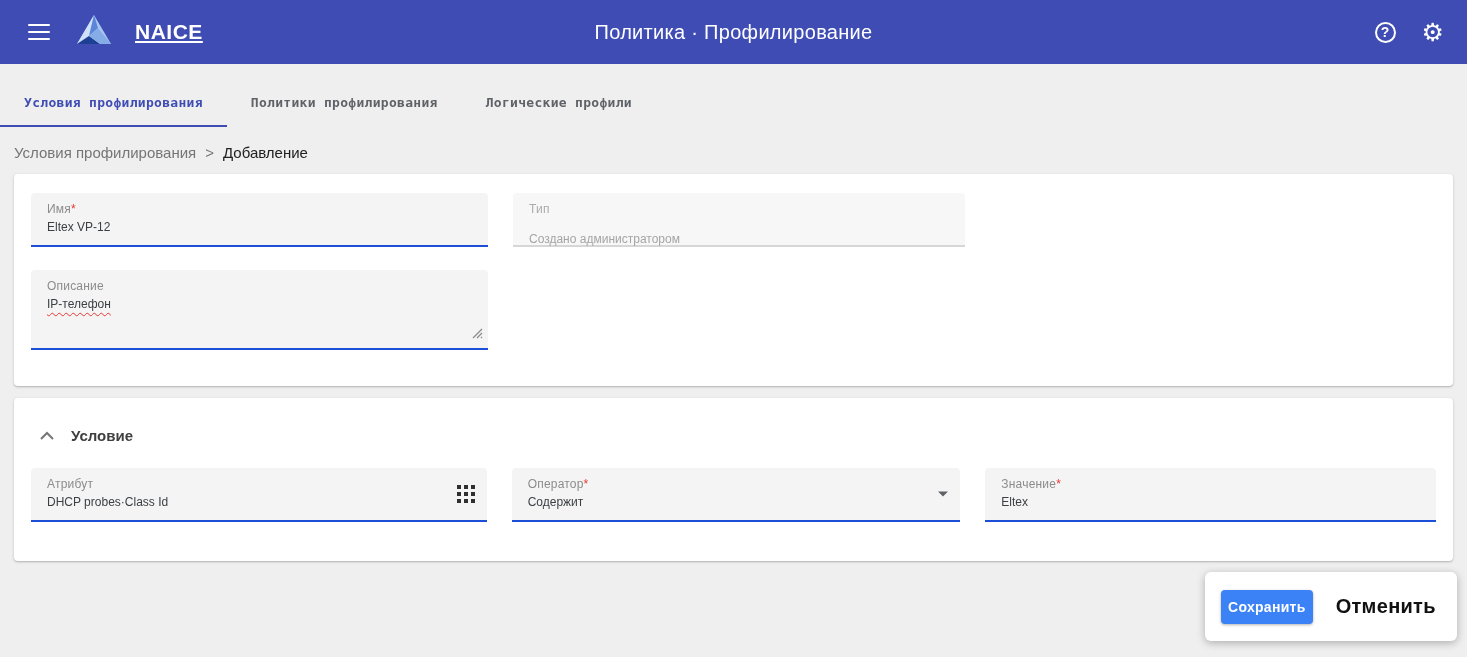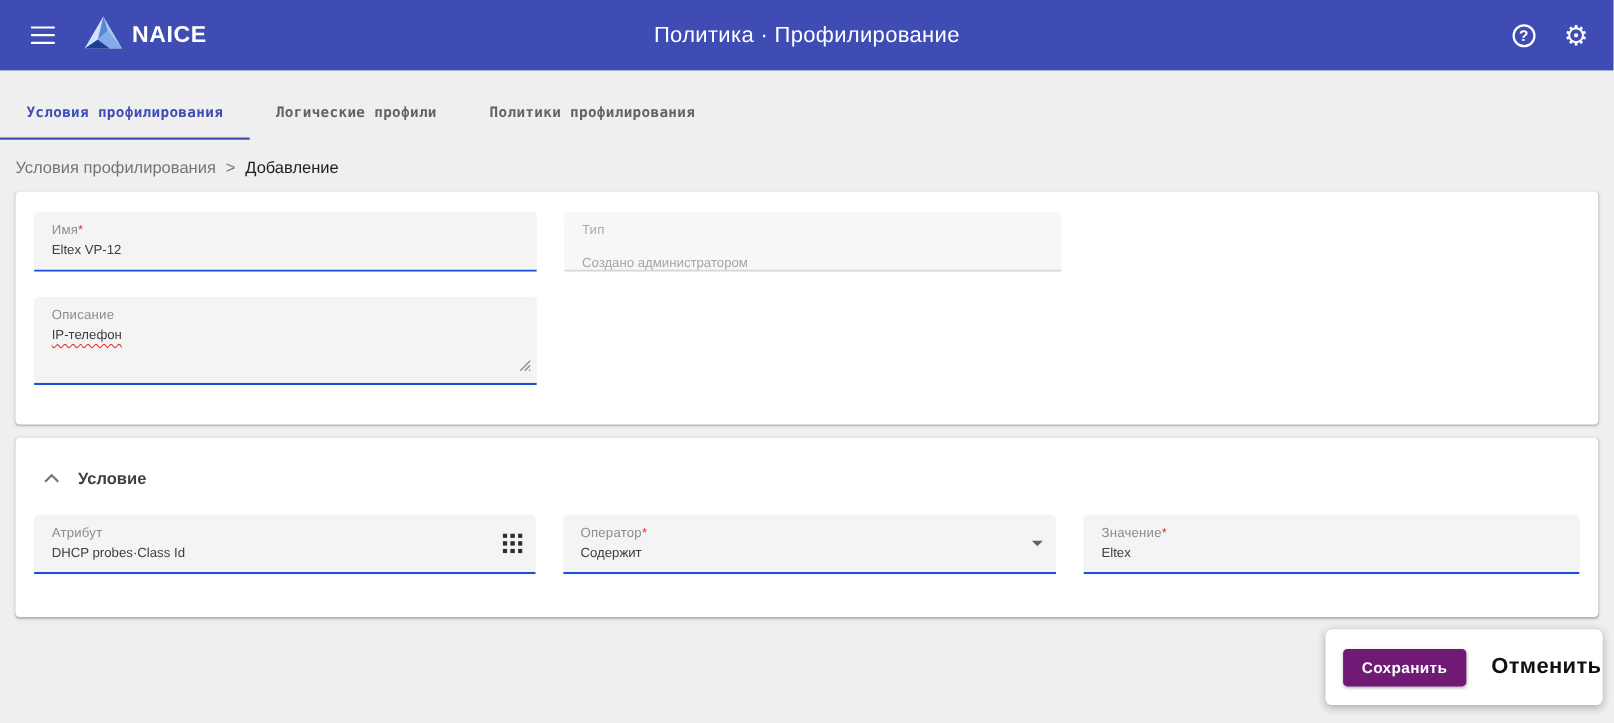--- a/index.html
+++ b/index.html
@@ -12,21 +12,21 @@
   }
 
   
   .appbar {
     height:64px; background:#3e4cb4; color:#fff;
     display:flex; align-items:center; position:relative;
     padding:0 23px 0 28px;
   }
   .hamburger { width:22px; cursor:pointer; }
   .hamburger span { display:block; height:2px; background:#fff; margin:5px 0; border-radius:1px; }
-  .brand { display:flex; align-items:center; margin-left:26px; gap:8px; }
+  .brand { display:flex; align-items:center; margin-left:26px; gap:23px;text-decoration:underline; }
   .brand-name { font-size:21px; font-weight:bold; letter-spacing:0.5px; }
   .appbar-title {
     position:absolute; left:50%; transform:translateX(-50%);
     font-size:20px; font-weight:500; letter-spacing:0.3px; white-space:nowrap;
   }
   .appbar-actions { margin-left:auto; display:flex; align-items:center; gap:26px; }
   .help-icon {
     width:21px; height:21px; border:2px solid #fff; border-radius:50%;
     display:flex; align-items:center; justify-content:center;
     font-size:14px; font-weight:bold; cursor:pointer;
@@ -97,24 +97,24 @@
   .w-val  { width:452px; height:54px; }
 
   
   .action-bar {
     position:absolute; right:10px; bottom:16px;
     width:252px; height:69px; background:#fff; border-radius:6px;
     box-shadow:0 2px 8px rgba(0,0,0,0.28);
     display:flex; align-items:center; padding:0 25px 0 16px; gap:23px;
   }
   .btn-save {
-    background:#701a75; color:#fff; border:none; border-radius:4px;
+    background:#3b82f6; color:#fff; border:none; border-radius:4px;
     font-family:"Liberation Sans", sans-serif;
     font-size:14px; font-weight:bold; letter-spacing:0.3px;
-    padding:9px 17px; cursor:pointer;
+    padding:9px 7px; cursor:pointer;
     box-shadow:0 1px 3px rgba(0,0,0,0.3);
     text-align:right;
   }
   .btn-cancel {
     background:transparent; border:none; color:#111; cursor:pointer;
     font-family:"Liberation Sans", sans-serif;
     font-size:20px; font-weight:bold; letter-spacing:0.3px;
   }
 </style>
 </head>
@@ -140,22 +140,22 @@
   </div>
   <div class="appbar-title">Политика · Профилирование</div>
   <div class="appbar-actions">
     <div class="help-icon">?</div>
     <div class="gear-icon">⚙</div>
   </div>
 </header>
 
 <nav class="tabs">
   <div class="tab active">Условия профилирования</div>
+  <div class="tab">Политики профилирования</div>
   <div class="tab">Логические профили</div>
-  <div class="tab">Политики профилирования</div>
 </nav>
 
 <div class="breadcrumb">
   <span class="crumb-link">Условия профилирования</span>
   <span>&gt;</span>
   <span class="crumb-current">Добавление</span>
 </div>
 
 <section class="card card-form">
   <div class="row">

